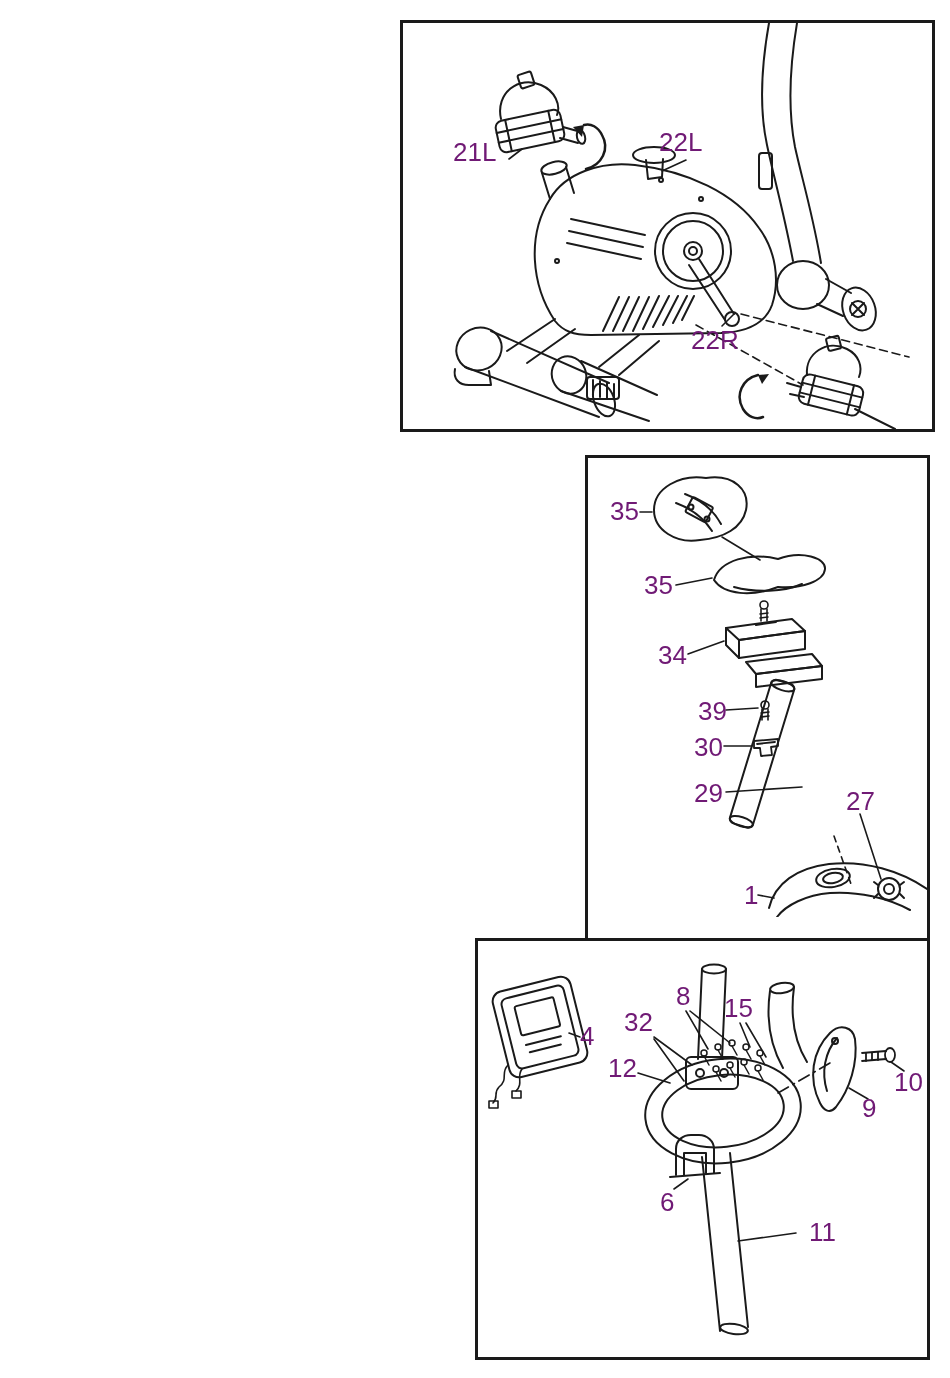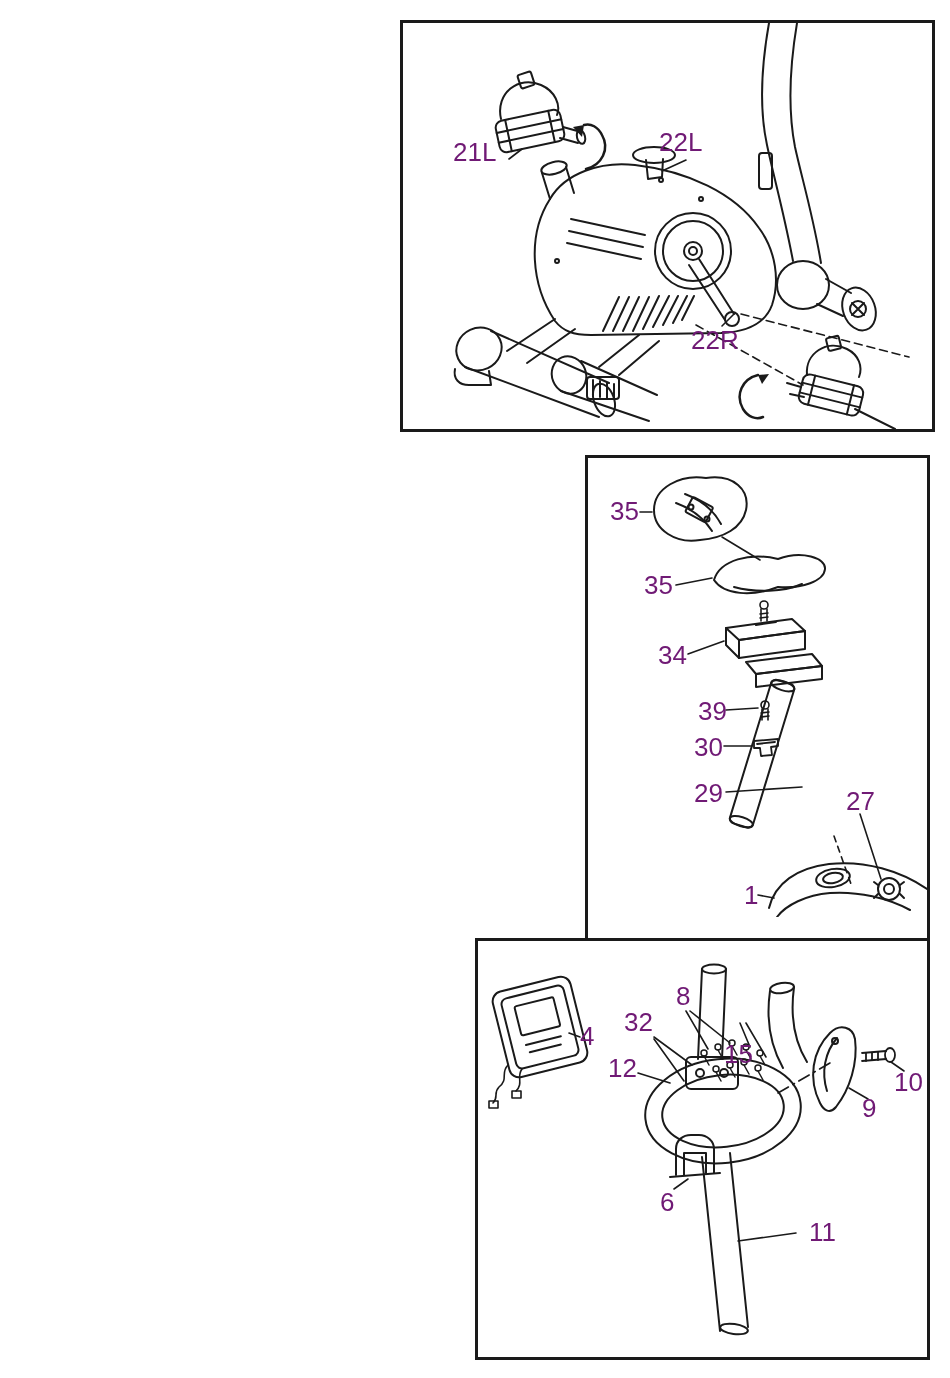--- a/index.html
+++ b/index.html
@@ -367,21 +367,21 @@
           <path d="M390 158 L371 147"></path>
           <path d="M196 248 L210 238"></path>
           <path d="M318 292 L260 300"></path>
         </g>
       </g>
     </svg>
 
     <div class="part-label" style="left:102px; top:82px;">4</div>
     <div class="part-label" style="left:198px; top:42px;">8</div>
     <div class="part-label" style="left:146px; top:68px;">32</div>
-    <div class="part-label" style="left:246px; top:54px;margin-top:46px;">15</div>
+    <div class="part-label" style="left:246px; top:54px;">15</div>
     <div class="part-label" style="left:130px; top:114px;">12</div>
     <div class="part-label" style="left:416px; top:128px;">10</div>
     <div class="part-label" style="left:384px; top:154px;">9</div>
     <div class="part-label" style="left:182px; top:248px;">6</div>
     <div class="part-label" style="left:320px; top:278px;margin-left:11px;">11</div>
   </section>
 
 </div>
 
 </body></html>

